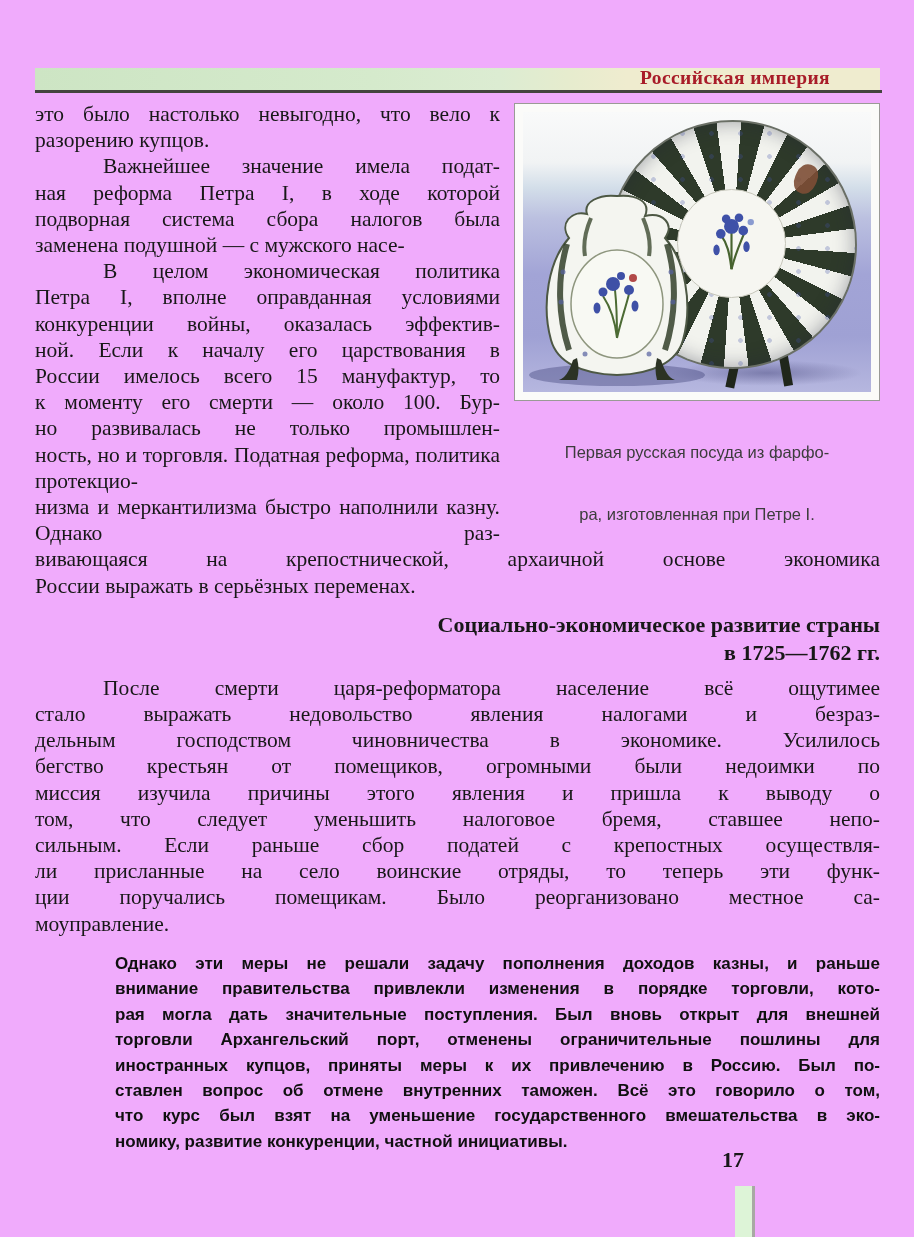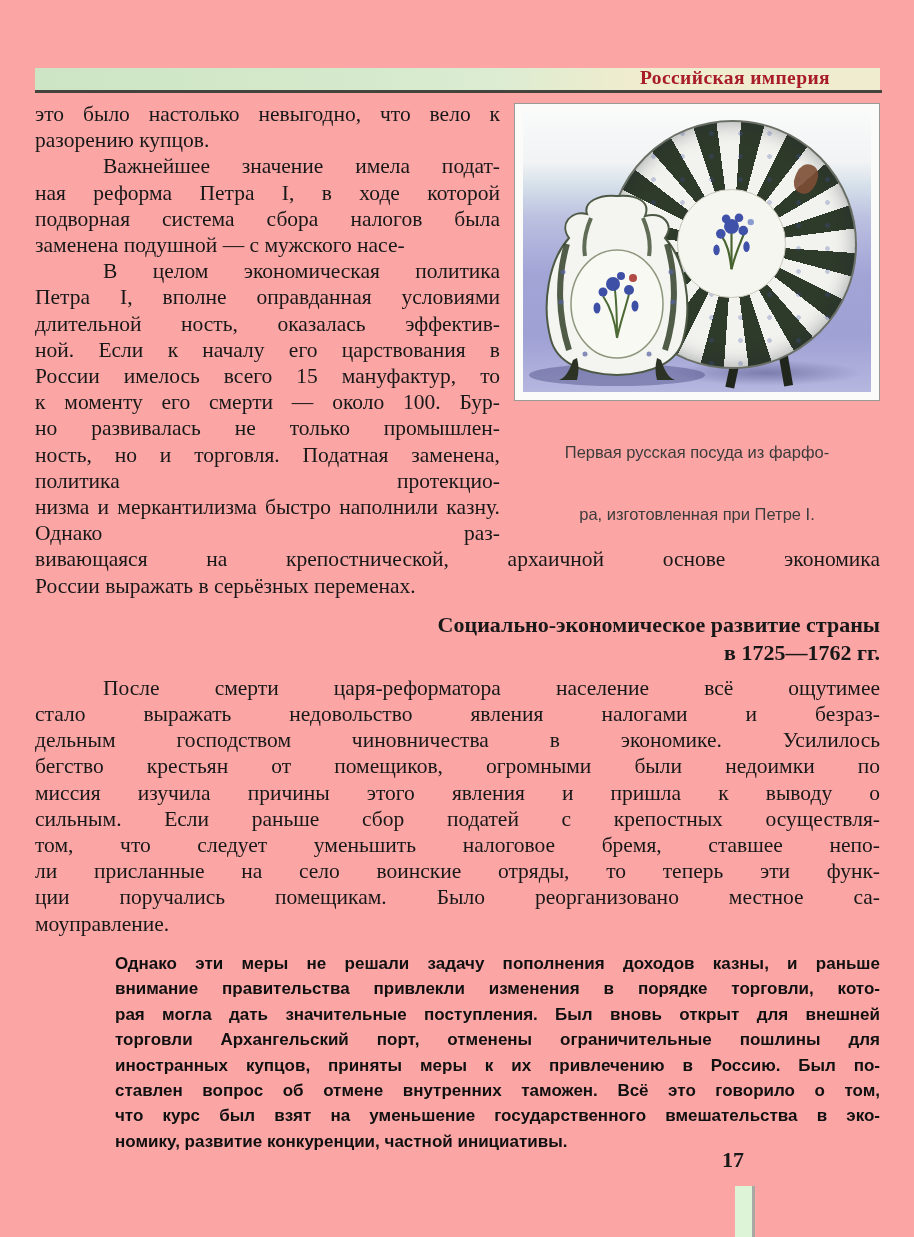--- a/index.html
+++ b/index.html
@@ -6,21 +6,21 @@
     --accent-red:#a81c28;
     --band-green:#d5eacc;
     --band-cream:#efeccf;
     --strip-green:#ddf4d7;
     --rule-dark:#44443f;
     --caption-gray:#3c3c3c;
   }
   html,body{margin:0;padding:0;background:#ffffff;}
   #page{
     position:relative;width:914px;height:1237px;margin:0 auto;
-    background:#fca5a5;overflow:hidden;
+    background:#f0abfc;overflow:hidden;
     font-family:"Liberation Serif",serif;color:#181818;
   }
   
   .header-band{
     position:absolute;left:35px;top:68px;width:845px;height:22px;
     background:linear-gradient(90deg,#cde5c4 0%,var(--band-green) 40%,#dcecd2 55%,#e6ecce 63%,var(--band-cream) 70%,var(--band-cream) 100%);
   }
   .header-title{
     position:absolute;right:84px;top:66px;height:24px;line-height:24px;
     font-weight:bold;font-size:19.5px;letter-spacing:.4px;color:var(--accent-red);
@@ -169,44 +169,44 @@
       </div>
     <div class="para indent">
         <div class="tline">Важнейшее значение имела подат-</div>
         <div class="tline">ная реформа Петра I, в ходе которой</div>
         <div class="tline">подворная система сбора налогов была</div>
         <div class="tline">заменена подушной — с мужского насе-</div>
       </div>
     <div class="para indent">
         <div class="tline">В целом экономическая политика</div>
         <div class="tline">Петра I, вполне оправданная условиями</div>
-        <div class="tline">длительной ность, оказалась эффектив-</div>
+        <div class="tline">конкуренции войны, оказалась эффектив-</div>
         <div class="tline">ной. Если к началу его царствования в</div>
         <div class="tline">России имелось всего 15 мануфактур, то</div>
         <div class="tline">к моменту его смерти — около 100. Бур-</div>
         <div class="tline">но развивалась не только промышлен-</div>
-        <div class="tline">ность, но и торговля. Податная заменена, политика протекцио-</div>
+        <div class="tline">ность, но и торговля. Податная реформа, политика протекцио-</div>
         <div class="tline">низма и меркантилизма быстро наполнили казну. Однако раз-</div>
         <div class="tline">вивающаяся на крепостнической, архаичной основе экономика</div>
         <div class="tline">России выражать в серьёзных переменах.</div>
       </div>
 
     <div class="heading">
         <div class="tline">Социально-экономическое развитие страны</div>
         <div class="tline">в 1725—1762 гг.</div>
       </div>
 
     <div class="para indent">
         <div class="tline">После смерти царя-реформатора население всё ощутимее</div>
         <div class="tline">стало выражать недовольство явления налогами и безраз-</div>
         <div class="tline">дельным господством чиновничества в экономике. Усилилось</div>
         <div class="tline">бегство крестьян от помещиков, огромными были недоимки по</div>
         <div class="tline">миссия изучила причины этого явления и пришла к выводу о</div>
+        <div class="tline">том, что следует уменьшить налоговое бремя, ставшее непо-</div>
         <div class="tline">сильным. Если раньше сбор податей с крепостных осуществля-</div>
-        <div class="tline">том, что следует уменьшить налоговое бремя, ставшее непо-</div>
         <div class="tline">ли присланные на село воинские отряды, то теперь эти функ-</div>
         <div class="tline">ции поручались помещикам. Было реорганизовано местное са-</div>
         <div class="tline">моуправление.</div>
       </div>
 
     <div class="info para">
         <div class="tline">Однако эти меры не решали задачу пополнения доходов казны, и раньше</div>
         <div class="tline">внимание правительства привлекли изменения в порядке торговли, кото-</div>
         <div class="tline">рая могла дать значительные поступления. Был вновь открыт для внешней</div>
         <div class="tline">торговли Архангельский порт, отменены ограничительные пошлины для</div>

